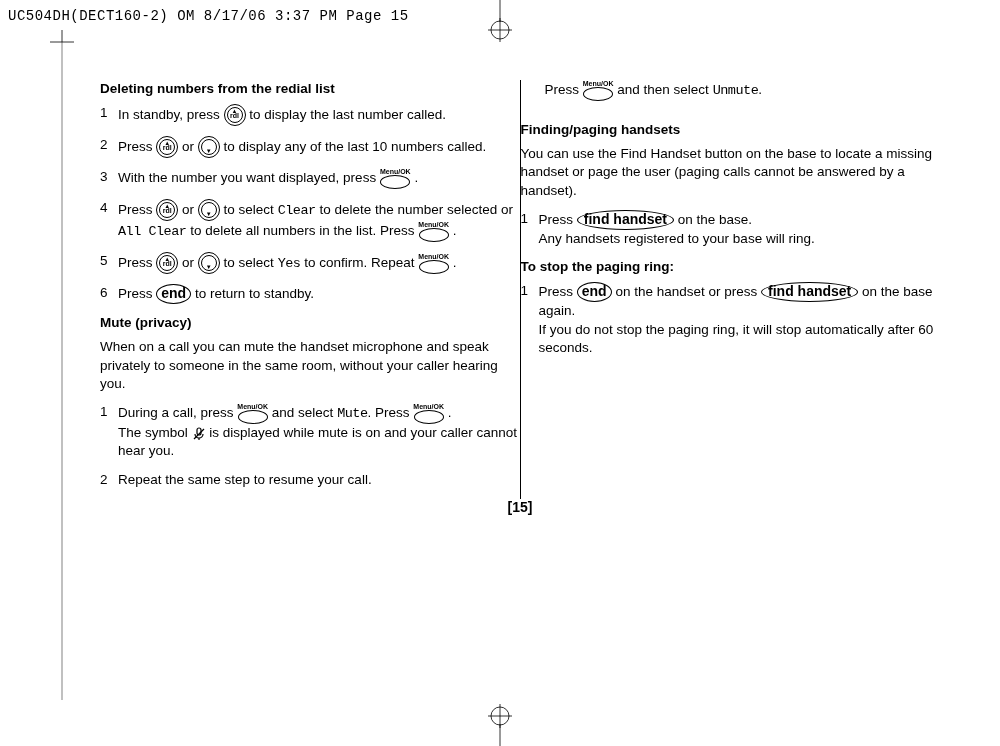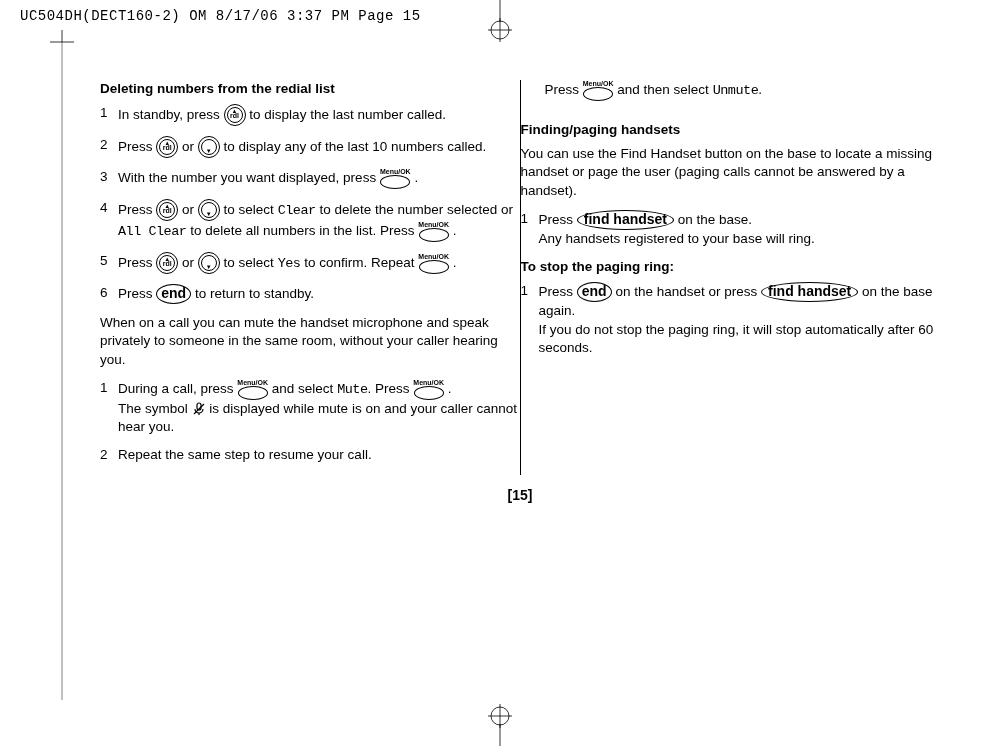--- a/index.html
+++ b/index.html
@@ -9,21 +9,21 @@
     background: #fff;
     color: #000;
     width: 1000px;
     height: 746px;
     position: relative;
     overflow: hidden;
   }
   .slug {
     position: absolute;
     top: 8px;
-    left: 20px;
+    left: 8px;
     font-family: "Courier New", monospace;
     font-size: 14px;
     letter-spacing: 0.5px;
   }
   .crop-marks {
     position: absolute;
     top: 0; left: 0; right: 0; bottom: 0;
     pointer-events: none;
   }
   .crop-marks svg { width: 100%; height: 100%; }
@@ -122,21 +122,20 @@
     top:0;left:0;right:0;bottom:0;
     display:flex;align-items:center;justify-content:center;
     font-size:7px;font-weight:bold;
   }
   .ring.up .inner::before{content:"▲";font-size:6px;position:absolute;top:2px;}
   .ring.down .inner::before{content:"▼";font-size:6px;position:absolute;bottom:2px;}
   .page-num {
     text-align: center;
     font-weight: bold;
     font-size: 14px;
-    margin-top: 12px;
   }
   .mute-sym {
     display:inline-block;
     width:14px;height:14px;
     position:relative;
     vertical-align:middle;
   }
   .mute-sym svg{display:block;}
 </style>
 </head>
@@ -232,20 +231,21 @@
         <li>
           <span class="num">6</span>
           <span class="body">
             <span>Press</span>
             <span class="icon-oval narrow">end</span>
             <span>to return to standby.</span>
           </span>
         </li>
       </ol>
 
+      <p class="section-title">Mute (privacy)</p>
       <p>When on a call you can mute the handset microphone and speak privately to someone in the same room, without your caller hearing you.</p>
 
       <ol class="steps">
         <li>
           <span class="num">1</span>
           <span class="body">
             <span>During a call, press</span>
             <span class="menu-ok"><span class="label">Menu/OK</span><span class="oval"></span></span>
             <span>and select</span>
             <span class="mono">Mute</span><span>. Press</span>

